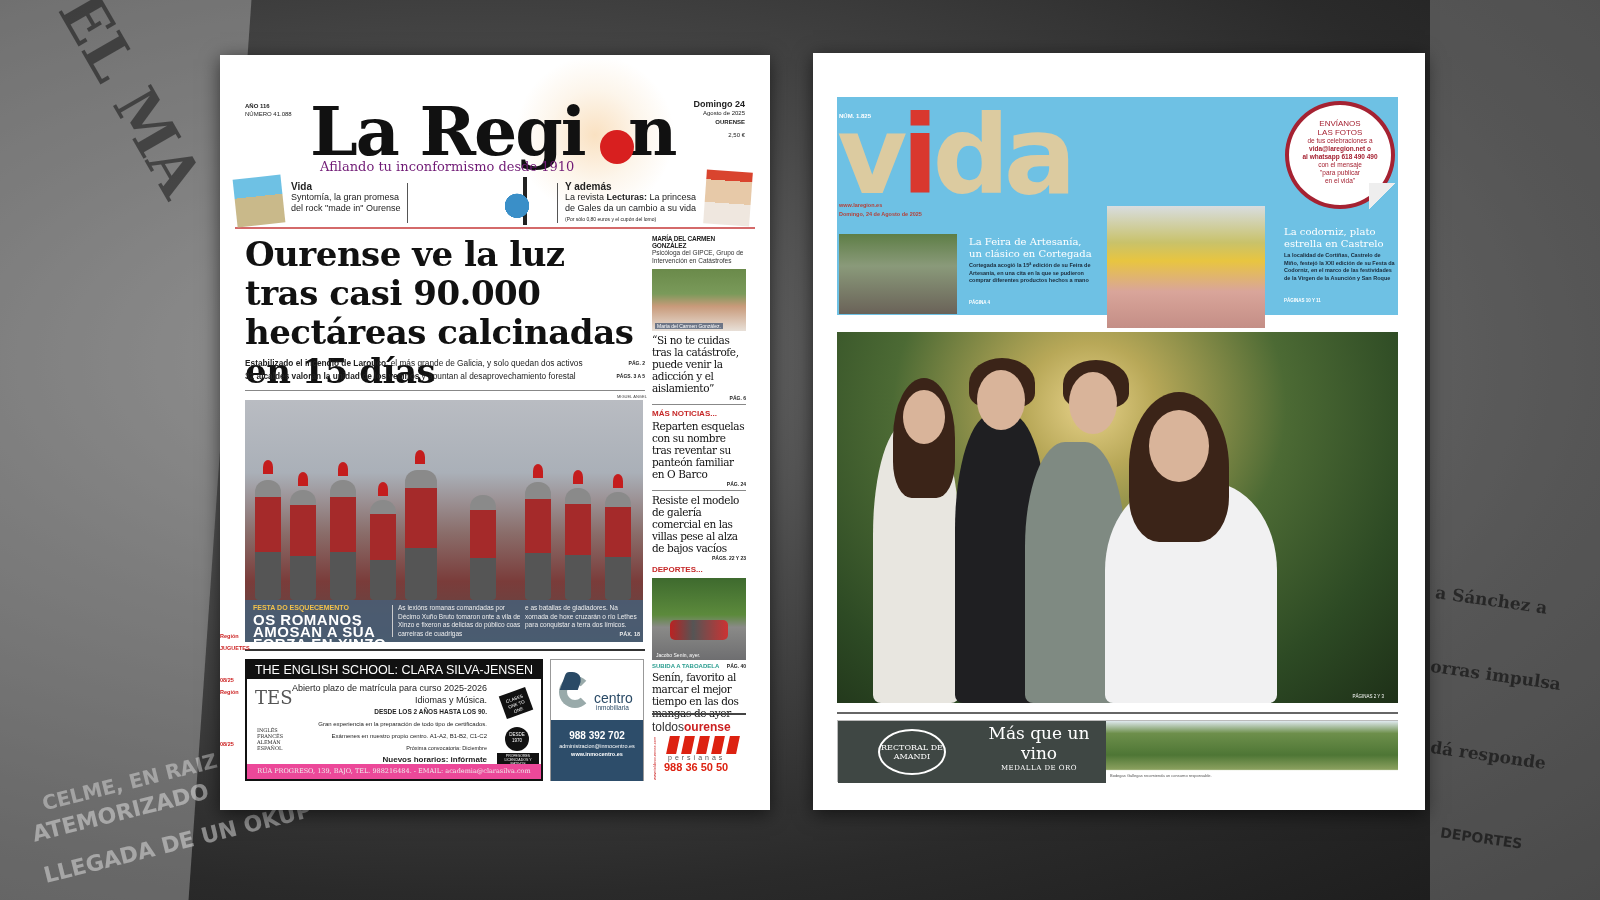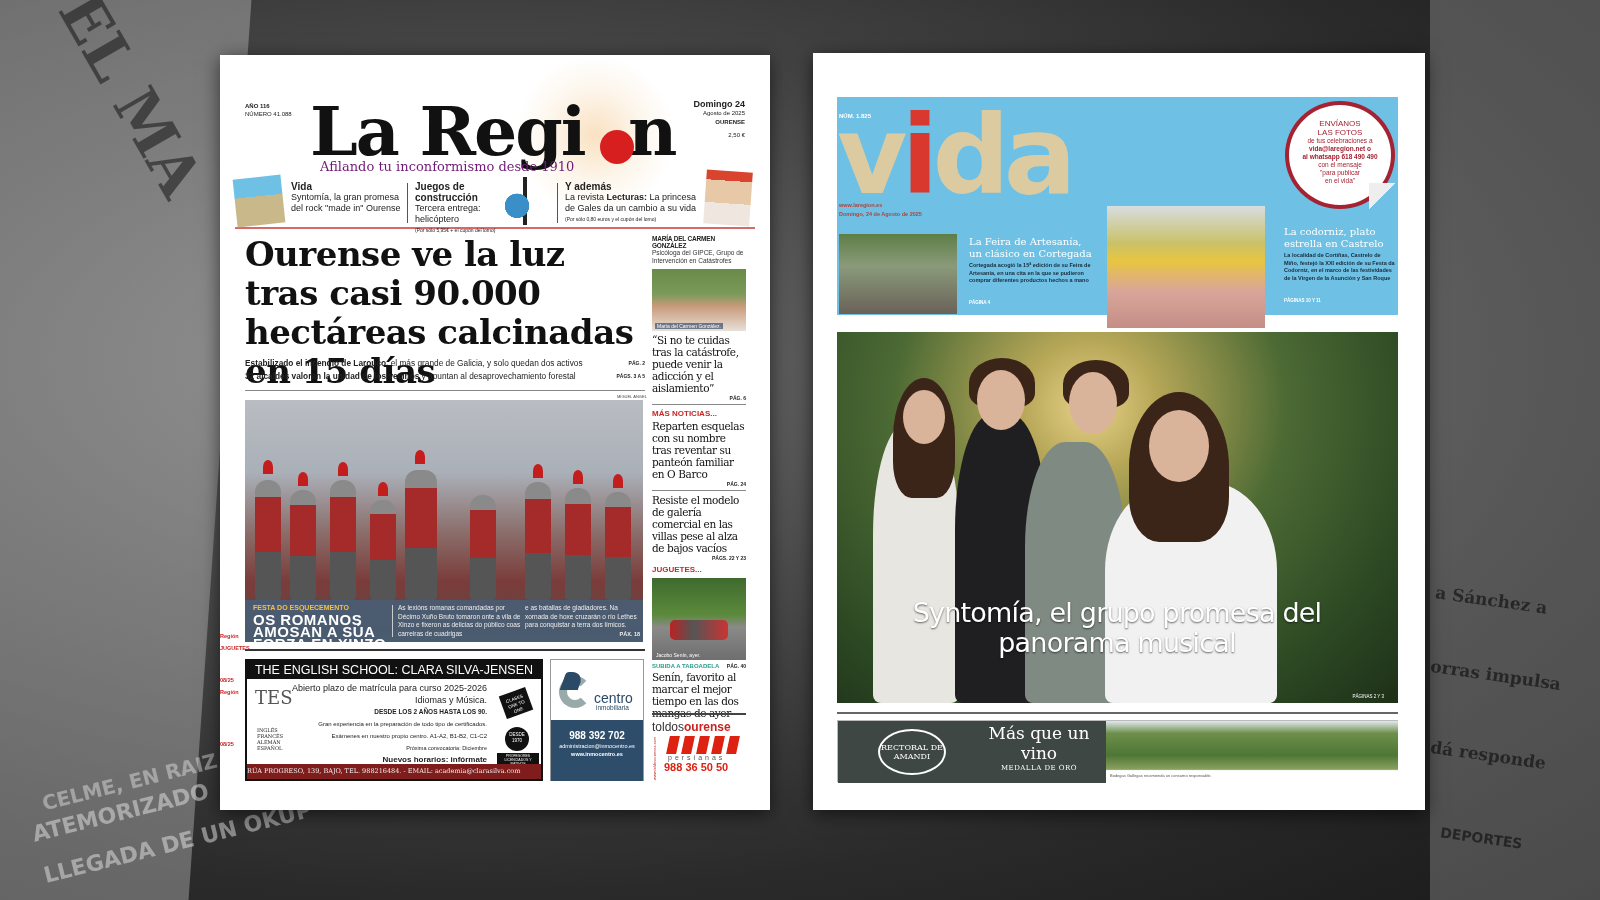--- a/index.html
+++ b/index.html
@@ -49,21 +49,21 @@
 .kick{font-size:8px;font-weight:bold;color:#c62828;margin-top:4px}
 .kick.green{color:#2a9d8f}
 .story{font-family:"DejaVu Serif",serif;font-size:10.5px;line-height:12px;color:#111;letter-spacing:-.4px;margin-top:2px}
 .sep-line{height:1px;background:#888;margin:3px 0}
 .sport-photo{width:94px;height:82px;margin-top:4px;background:linear-gradient(180deg,#3e6a2e 0%,#5c8a3c 45%,#8a8a88 60%,#6e6e70 100%);position:relative}
 .sport-photo .car{position:absolute;left:18px;top:42px;width:58px;height:20px;background:linear-gradient(90deg,#b22 0,#555 40%,#c33 100%);border-radius:5px}
 .sport-photo span{position:absolute;left:4px;bottom:2px;font-size:5px;color:#fff}
 .ad-es{position:absolute;left:25px;top:604px;width:298px;height:122px;border:2px solid #111;background:#fff}
 .ad-es .hd{background:#111;color:#fff;font-size:12.5px;text-align:center;height:18px;line-height:18px}
 .ad-es .ln{position:absolute;left:0;width:240px;text-align:right;color:#222}
-.ad-es .ft{position:absolute;left:0;bottom:0;width:294px;height:15px;background:#7f1d1d;color:#eee;font-family:"DejaVu Serif",serif;font-size:6.5px;line-height:15px;}
+.ad-es .ft{position:absolute;left:0;bottom:0;width:294px;height:15px;background:#ec4899;color:#eee;font-family:"DejaVu Serif",serif;font-size:6.5px;line-height:15px;text-align:center}
 .tes{position:absolute;left:8px;top:26px;font-family:"DejaVu Serif",serif;font-size:18px;color:#555}
 .langs{position:absolute;left:10px;top:66px;font-family:"DejaVu Serif",serif;font-size:5px;line-height:6px;color:#222}
 .badge-dark{position:absolute;width:28px;height:24px;background:#111;color:#fff;font-size:4.5px;text-align:center;line-height:6px;padding-top:5px;transform:rotate(-20deg)}
 .ad-ci{position:absolute;left:330px;top:604px;width:94px;height:122px;border:1px solid #999}
 .ad-ci .top{height:60px;position:relative;background:#fff}
 .ci-logo{position:absolute;left:8px;top:16px;width:32px;height:32px;border:8px solid #9aa;border-right-color:transparent;border-radius:50%}
 .ci-logo2{position:absolute;left:12px;top:12px;width:18px;height:18px;background:#2a4a66;transform:skew(-20deg);border-radius:3px 12px 0 0}
 .ci-name{position:absolute;left:43px;top:30px;font-size:14px;color:#2a4a66}
 .ci-sub{position:absolute;left:45px;top:44px;font-size:6.5px;color:#2a4a66}
 .ad-ci .bot{position:absolute;top:60px;left:0;width:92px;height:61px;background:#2d4d6a;color:#fff;text-align:center}
@@ -144,25 +144,20 @@
     <div style="margin-top:4px">2,50 €</div>
   </div>
 
   <div class="promos">
     <div class="promo-thumb" style="left:0;background:linear-gradient(180deg,#6ec1e4 0 40%,#c9b98a 40% 100%);transform:rotate(-6deg)"></div>
     <div class="promo" style="left:56px;width:120px">
       <div class="ttl">Vida</div>
       <div>Syntomía, la gran promesa del rock "made in" Ourense</div>
     </div>
     <div class="vsep" style="left:172px"></div>
-    <div class="promo" style="left:180px;width:110px">
-      <div class="ttl">Juegos de construcción</div>
-      <div>Tercera entrega: helicóptero</div>
-      <small>(Por sólo 5,95€ + el cupón del lomo)</small>
-    </div>
     <div class="promo-thumb" style="left:270px;width:40px;background:radial-gradient(circle at 30% 60%,#3a8fc8 0 30%,transparent 31%),linear-gradient(90deg,transparent 45%,#222 45% 55%,transparent 55%)"></div>
     <div class="vsep" style="left:322px"></div>
     <div class="promo" style="left:330px;width:140px">
       <div class="ttl">Y además</div>
       <div><span>La revista </span><b>Lecturas:</b><span> La princesa de Gales da un cambio a su vida</span></div>
       <small>(Por sólo 0,80 euros y el cupón del lomo)</small>
     </div>
     <div class="promo-thumb" style="left:470px;width:46px;height:54px;top:-6px;background:linear-gradient(180deg,#d9442e 0 18%,#e7c9a8 18% 60%,#efe7df 60%);transform:rotate(4deg)"></div>
   </div>
 
@@ -210,21 +205,21 @@
       </div>
     <div class="quote">“Si no te cuidas tras la catástrofe, puede venir la adicción y el aislamiento”</div>
     <div class="pgs">PÁG. 6</div>
     <div class="sep-line"></div>
     <div class="kick">MÁS NOTICIAS...</div>
     <div class="story">Reparten esquelas con su nombre tras reventar su panteón familiar en O Barco</div>
     <div class="pgs">PÁG. 24</div>
     <div class="sep-line"></div>
     <div class="story">Resiste el modelo de galería comercial en las villas pese al alza de bajos vacíos</div>
     <div class="pgs">PÁGS. 22 Y 23</div>
-    <div class="kick">JUGUETES...</div>
+    <div class="kick">DEPORTES...</div>
     <div class="sport-photo">
         <div class="car"></div>
         <span>Jacobo Senín, ayer.</span>
       </div>
     <div style="display:flex;justify-content:space-between;margin-top:3px">
       <span class="kick green" style="margin-top:0;font-size:6px">SUBIDA A TABOADELA</span>
       <span class="pgs" style="margin-top:0">PÁG. 40</span>
     </div>
     <div class="story">Senín, favorito al marcar el mejor tiempo en las dos mangas de ayer</div>
   </div>
@@ -323,21 +318,20 @@
     <div class="face" style="left:66px;top:58px;width:42px;height:54px"></div>
     <div class="person" style="left:118px;top:82px;width:92px;height:289px;background:#1f1f22"></div>
     <div class="hair" style="left:132px;top:26px;width:66px;height:50px"></div>
     <div class="face" style="left:140px;top:38px;width:48px;height:60px"></div>
     <div class="person" style="left:188px;top:110px;width:100px;height:261px;background:#7f8a82"></div>
     <div class="hair" style="left:226px;top:28px;width:66px;height:48px"></div>
     <div class="face" style="left:232px;top:40px;width:48px;height:62px"></div>
     <div class="person" style="left:268px;top:150px;width:172px;height:221px;background:#f1f1f2"></div>
     <div class="hair" style="left:292px;top:60px;width:100px;height:150px"></div>
     <div class="face" style="left:312px;top:78px;width:60px;height:72px"></div>
-    <div class="cover-title">Syntomía, el grupo promesa del panorama musical</div>
     <div class="cover-pg">PÁGINAS 2 Y 3</div>
   </div>
 
   <div class="vida-rule"></div>
   <div class="ad-wine">
     <div class="wine-dark">
       <div class="wine-oval">RECTORAL DE AMANDI</div>
       <div class="wine-h">Más que un vino</div>
       <div class="wine-m">MEDALLA DE ORO</div>
     </div>

